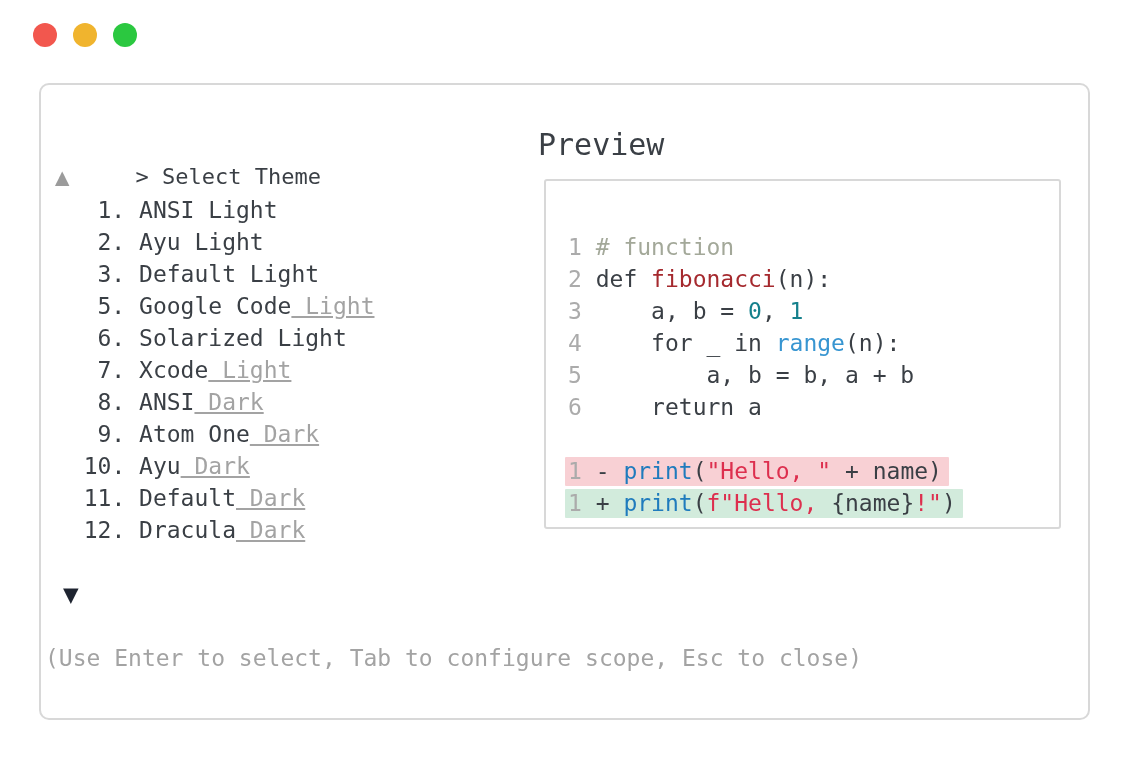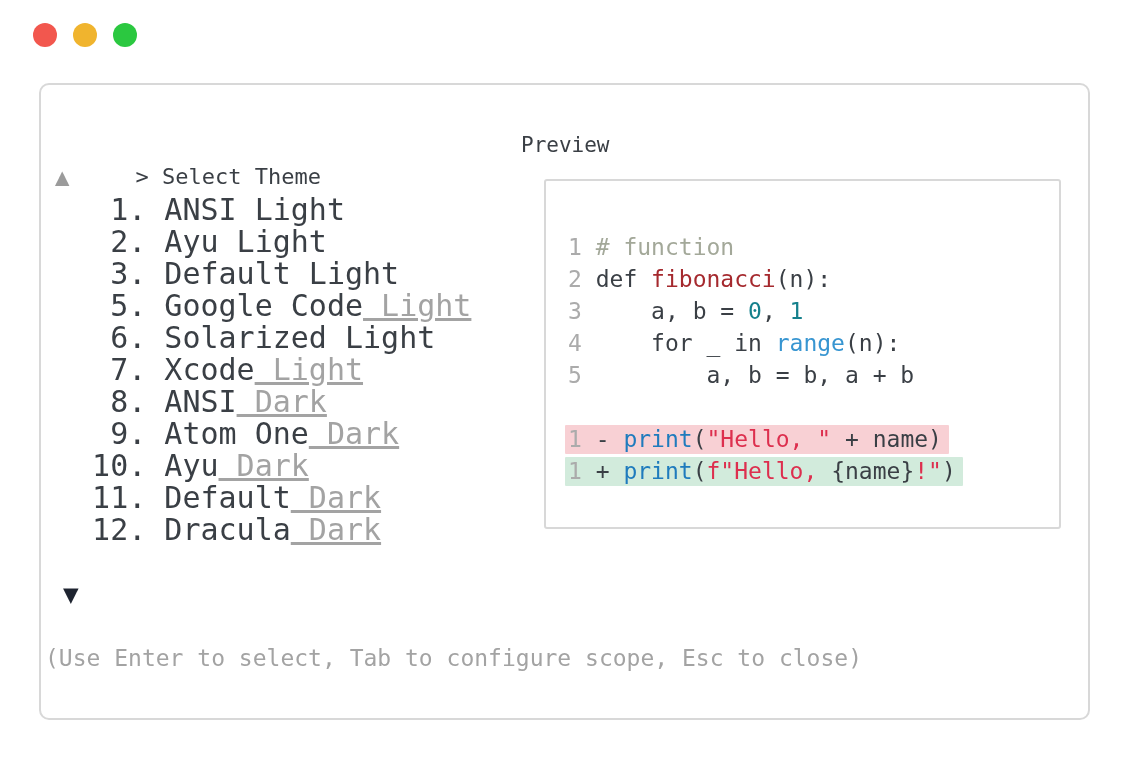--- a/index.html
+++ b/index.html
@@ -15,27 +15,27 @@
   .dot.green{background:var(--dot-green);}
 
   
   .main-box{
     position:absolute;left:39px;top:83px;width:1051px;height:637px;
     border:2px solid var(--border);border-radius:10px;background:#ffffff;
     box-sizing:border-box;
   }
   .prompt{position:absolute;left:15px;top:44px;line-height:32px;font-size:22px;color:var(--fg);white-space:pre;}
   .prompt .caret{margin-right:1ch;}
-  .preview-label{position:absolute;left:480px;top:44px;line-height:32px;font-size:21px;color:var(--fg);}
+  .preview-label{position:absolute;left:497px;top:44px;line-height:32px;font-size:30px;color:var(--fg);}
 
   .scroll-up{position:absolute;left:14px;top:80px;font-size:24px;line-height:24px;color:var(--scroll-up);}
   .scroll-down{position:absolute;left:22px;top:496px;font-size:26px;line-height:26px;color:var(--scroll-down);}
 
   
-  .theme-list{position:absolute;left:15px;top:109px;font-size:30px;color:var(--fg);}
+  .theme-list{position:absolute;left:15px;top:109px;font-size:23px;color:var(--fg);}
   .trow{position:relative;height:32px;line-height:32px;white-space:pre;padding-left:2ch;}
   .trow .num{display:inline-block;width:3ch;text-align:right;}
   .trow .sep{display:inline-block;width:1ch;}
   .trow.selected{color:var(--accent);}
   .trow .suffix{color:var(--muted);text-decoration:underline;}
   .sel-dot{position:absolute;left:7px;top:8px;width:15px;height:15px;border-radius:50%;background:var(--accent);}
 
   .help{position:absolute;left:4px;top:557px;line-height:32px;font-size:23px;color:var(--muted);white-space:pre;text-align:right;}
 
   
@@ -95,20 +95,21 @@
       </div>
 
     <div class="scroll-down">▼</div>
 
     <div class="preview-box" id="preview-box">
         <div class="cline"><span class="chl"><span class="lnum">1</span><span class="lsp"></span><span class="c-comment"># function</span></span></div>
         <div class="cline"><span class="chl"><span class="lnum">2</span><span class="lsp"></span><span class="c-fg">def </span><span class="c-func">fibonacci</span><span class="c-fg">(n):</span></span></div>
         <div class="cline"><span class="chl"><span class="lnum">3</span><span class="lsp"></span><span class="c-fg">    a, b = </span><span class="c-num">0</span><span class="c-fg">, </span><span class="c-num">1</span></span></div>
         <div class="cline"><span class="chl"><span class="lnum">4</span><span class="lsp"></span><span class="c-fg">    for _ in </span><span class="c-builtin">range</span><span class="c-fg">(n):</span></span></div>
         <div class="cline"><span class="chl"><span class="lnum">5</span><span class="lsp"></span><span class="c-fg">        a, b = b, a + b</span></span></div>
+        <div class="cline"><span class="chl"><span class="lnum">6</span><span class="lsp"></span><span class="c-fg">    return a</span></span></div>
         <div class="cline"><span class="chl"></span></div>
         <div class="cline removed"><span class="chl"><span class="lnum">1</span><span class="lsp"></span><span class="c-fg">- </span><span class="c-call">print</span><span class="c-fg">(</span><span class="c-string">"Hello, "</span><span class="c-fg"> + name)</span></span></div>
         <div class="cline added"><span class="chl"><span class="lnum">1</span><span class="lsp"></span><span class="c-fg">+ </span><span class="c-call">print</span><span class="c-fg">(</span><span class="c-string">f"Hello, </span><span class="c-fg">{name}</span><span class="c-string">!"</span><span class="c-fg">)</span></span></div>
       </div>
 
     <div class="help">(Use Enter to select, Tab to configure scope, Esc to close)</div>
 
   </div>
 </div>
 

